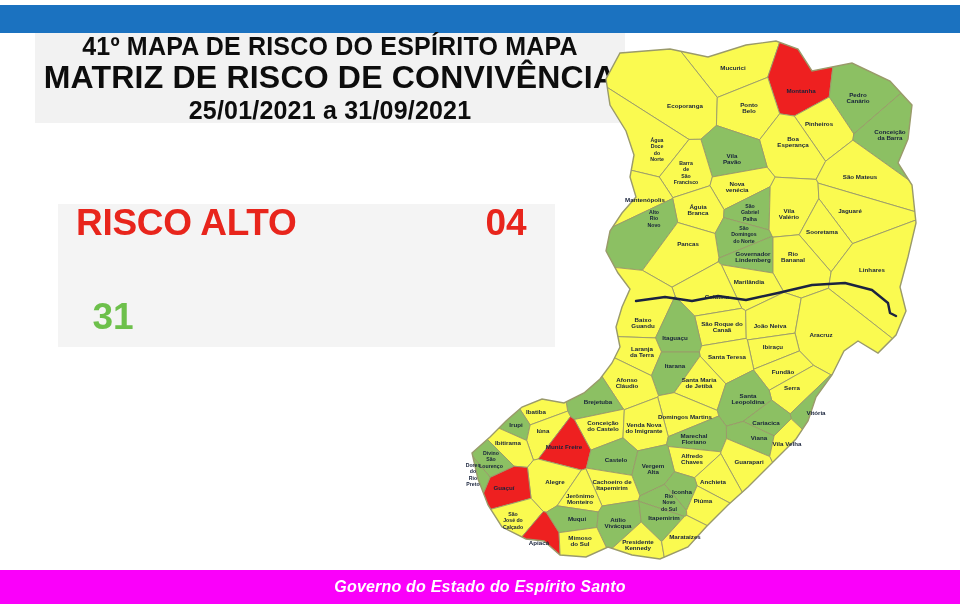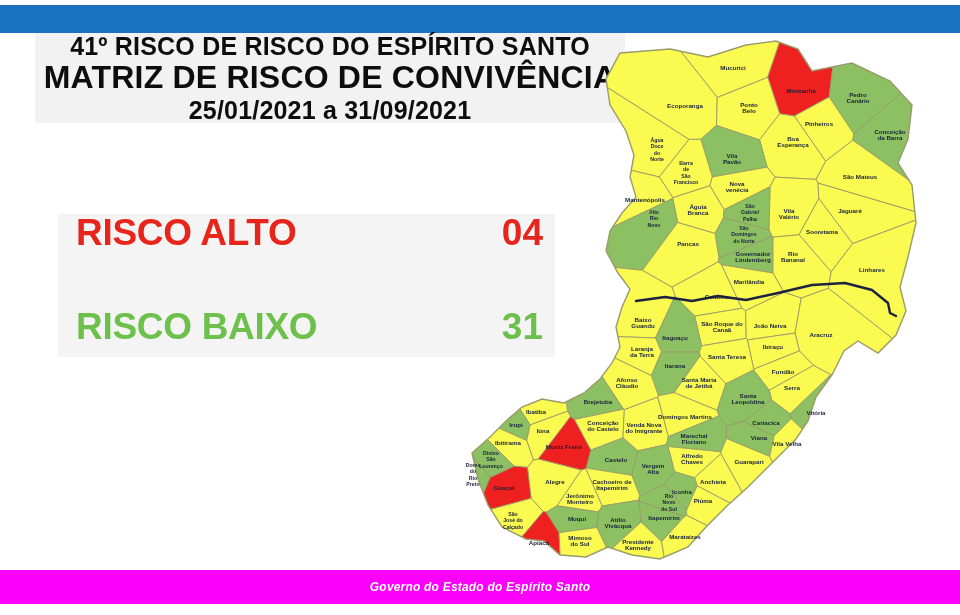--- a/index.html
+++ b/index.html
@@ -24,47 +24,47 @@
   }
   .title-line{
     color:#0d0d0d;font-weight:bold;letter-spacing:.2px;
     line-height:1.12;text-align:center;white-space:nowrap;
   }
   .tl1{font-size:25px;}
   .tl2{font-size:32px;}
   .tl3{font-size:25px;}
 
   .legend-panel{
-    position:absolute;left:58px;top:214px;width:497px;height:143px;
+    position:absolute;left:58px;top:204px;width:497px;height:143px;
     background:#f4f4f4;
     padding:0;box-sizing:border-box;
   }
   .legend-row{
     display:flex;align-items:baseline;justify-content:space-between;
     padding:0 12px 0 18px;
     height:47px;
   }
   .legend-label{
     font-size:37px;font-weight:bold;letter-spacing:-.3px;white-space:nowrap;
     line-height:1;
   }
   .legend-count{
-    font-size:37px;font-weight:bold;line-height:1;min-width:74px;text-align:right;
+    font-size:37px;font-weight:bold;line-height:1;min-width:74px;text-align:center;
   }
   .r-alto{color:#e8251c;}
   .r-mod{color:#f5b50f;}
   .r-baixo{color:#6dc04b;}
 
   .footer{
     position:absolute;left:0;top:570px;width:960px;height:34px;
     background:#fa00fa;
     display:flex;align-items:center;justify-content:center;
   }
   .footer-text{
-    color:#ffffff;font-size:12px;font-weight:bold;font-style:italic;
+    color:#ffffff;font-size:16px;font-weight:bold;font-style:italic;
     letter-spacing:.2px;
   }
 
   .map-wrap{
     position:absolute;left:460px;top:35px;width:500px;height:530px;
   }
   svg.map{display:block;width:500px;height:530px;}
   .mlabel{
     font-family:"Liberation Sans","DejaVu Sans",sans-serif;
     font-weight:bold;fill:#17213a;
@@ -73,34 +73,33 @@
   }
 </style>
 </head>
 <body>
 
 <div id="stage">
 
   <div class="topbar"></div>
 
   <div class="title-panel">
-    <div class="title-line tl1">41º RISCO DE RISCO DO ESPÍRITO SANTO</div>
+    <div class="title-line tl1">41º MAPA DE RISCO DO ESPÍRITO MAPA</div>
     <div class="title-line tl2">MATRIZ DE RISCO DE CONVIVÊNCIA</div>
     <div class="title-line tl3">25/01/2021 a 31/09/2021</div>
   </div>
 
   <div class="legend-panel">
     <div class="legend-row">
       <span class="legend-label r-alto">RISCO ALTO</span>
       <span class="legend-count r-alto">04</span>
     </div>
     <div class="legend-row">
     </div>
     <div class="legend-row">
-      <span class="legend-label r-baixo">RISCO BAIXO</span>
       <span class="legend-count r-baixo">31</span>
     </div>
   </div>
 
   <div class="map-wrap">
     <svg class="map" viewBox="0 0 500 530" xmlns="http://www.w3.org/2000/svg">
       <defs>
           <clipPath id="es-clip">
             <path d="M160 18 L210 14 L248 22 L286 10 L316 6 L338 14 L352 36 L392 28 L430 46 L452 70 L448 104 L438 128 L452 150 L456 188 L448 222 L440 252 L446 276 L436 300 L418 318 L398 306 L384 316 L372 340 L356 362 L348 386 L336 404 L322 418 L304 436 L288 452 L268 470 L246 492 L228 512 L200 524 L172 520 L148 512 L126 522 L100 520 L84 506 L66 504 L42 492 L28 470 L18 444 L12 418 L30 402 L46 386 L62 372 L82 364 L104 368 L124 358 L140 344 L152 328 L160 312 L156 292 L162 272 L170 254 L158 238 L146 216 L150 196 L162 178 L176 162 L170 142 L174 120 L166 96 L150 70 L146 44 Z"></path>
           </clipPath>

